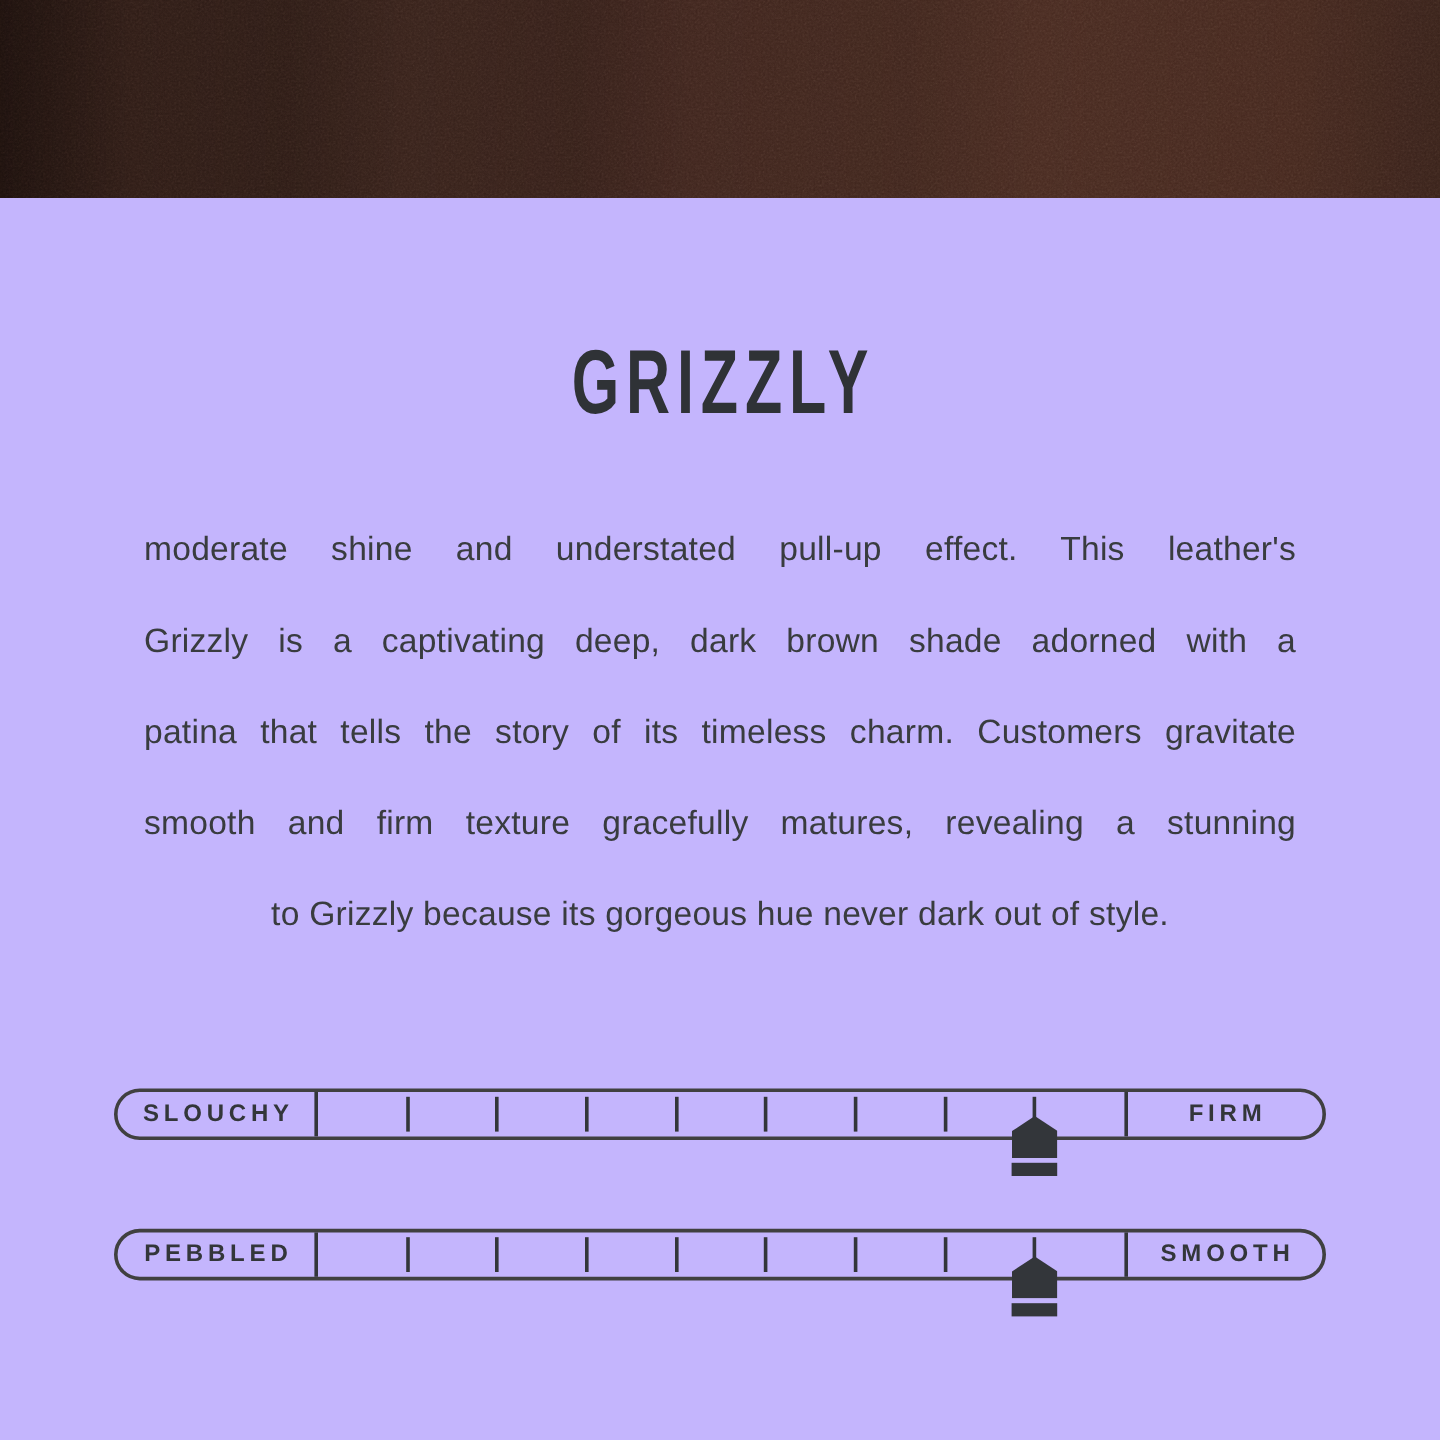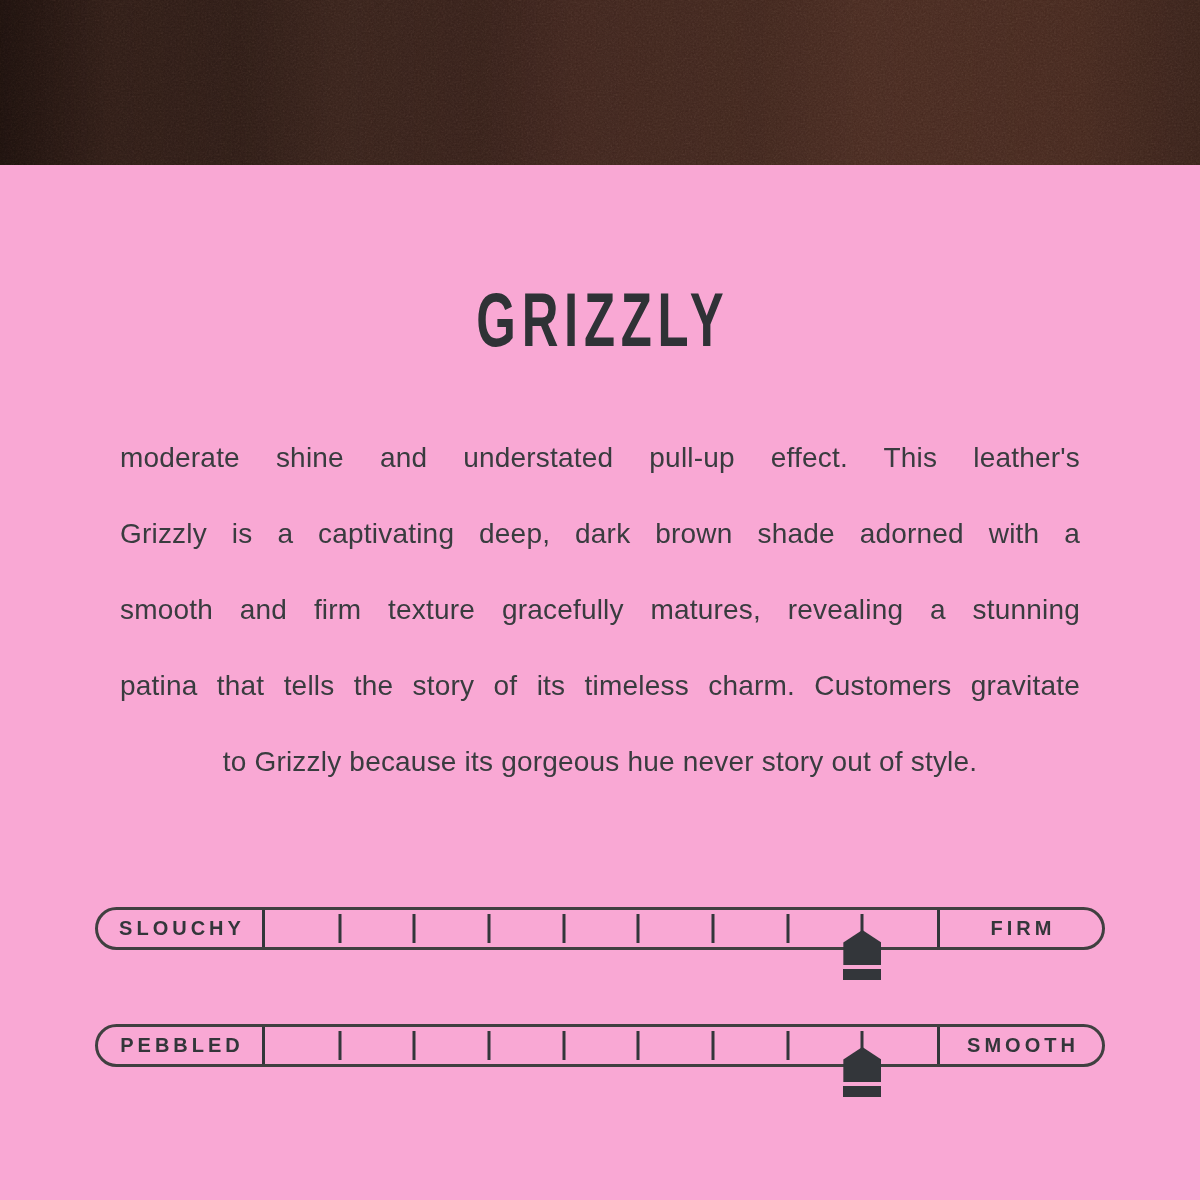--- a/index.html
+++ b/index.html
@@ -1,21 +1,21 @@
 <!DOCTYPE html>
 <html><head>
 <meta charset="utf-8">
 <style>
   * { box-sizing: border-box; margin: 0; padding: 0; }
   html, body { background: #e3e4e3; }
   .page {
     position: relative;
     width: 1200px;
     height: 1200px;
-    background: #f9a8d4;
+    background: #c4b5fd;
     overflow: hidden;
     font-family: "Liberation Sans", sans-serif;
     margin: 0 auto;
   }
 
   
   .hero {
     position: absolute;
     top: 0; left: 0;
     width: 1200px; height: 165px;
@@ -143,23 +143,23 @@
       </defs>
       <rect width="100%" height="100%" filter="url(#leatherNoise)" opacity="0.55"></rect>
     </svg>
   </div>
 
   <h1 class="title">GRIZZLY</h1>
 
   <div class="desc">
     <div class="desc-line">moderate shine and understated pull-up effect. This leather's</div>
     <div class="desc-line">Grizzly is a captivating deep, dark brown shade adorned with a</div>
+    <div class="desc-line">patina that tells the story of its timeless charm. Customers gravitate</div>
     <div class="desc-line">smooth and firm texture gracefully matures, revealing a stunning</div>
-    <div class="desc-line">patina that tells the story of its timeless charm. Customers gravitate</div>
-    <div class="desc-line">to Grizzly because its gorgeous hue never story out of style.</div>
+    <div class="desc-line">to Grizzly because its gorgeous hue never dark out of style.</div>
   </div>
 
   <div class="scale first">
     <div class="scale-label left">SLOUCHY</div>
     <div class="sep left"></div>
     <div class="scale-track">
         <div class="tick" style="left: 11.1111%;"></div>
         <div class="tick" style="left: 22.2222%;"></div>
         <div class="tick" style="left: 33.3333%;"></div>
         <div class="tick" style="left: 44.4444%;"></div>

